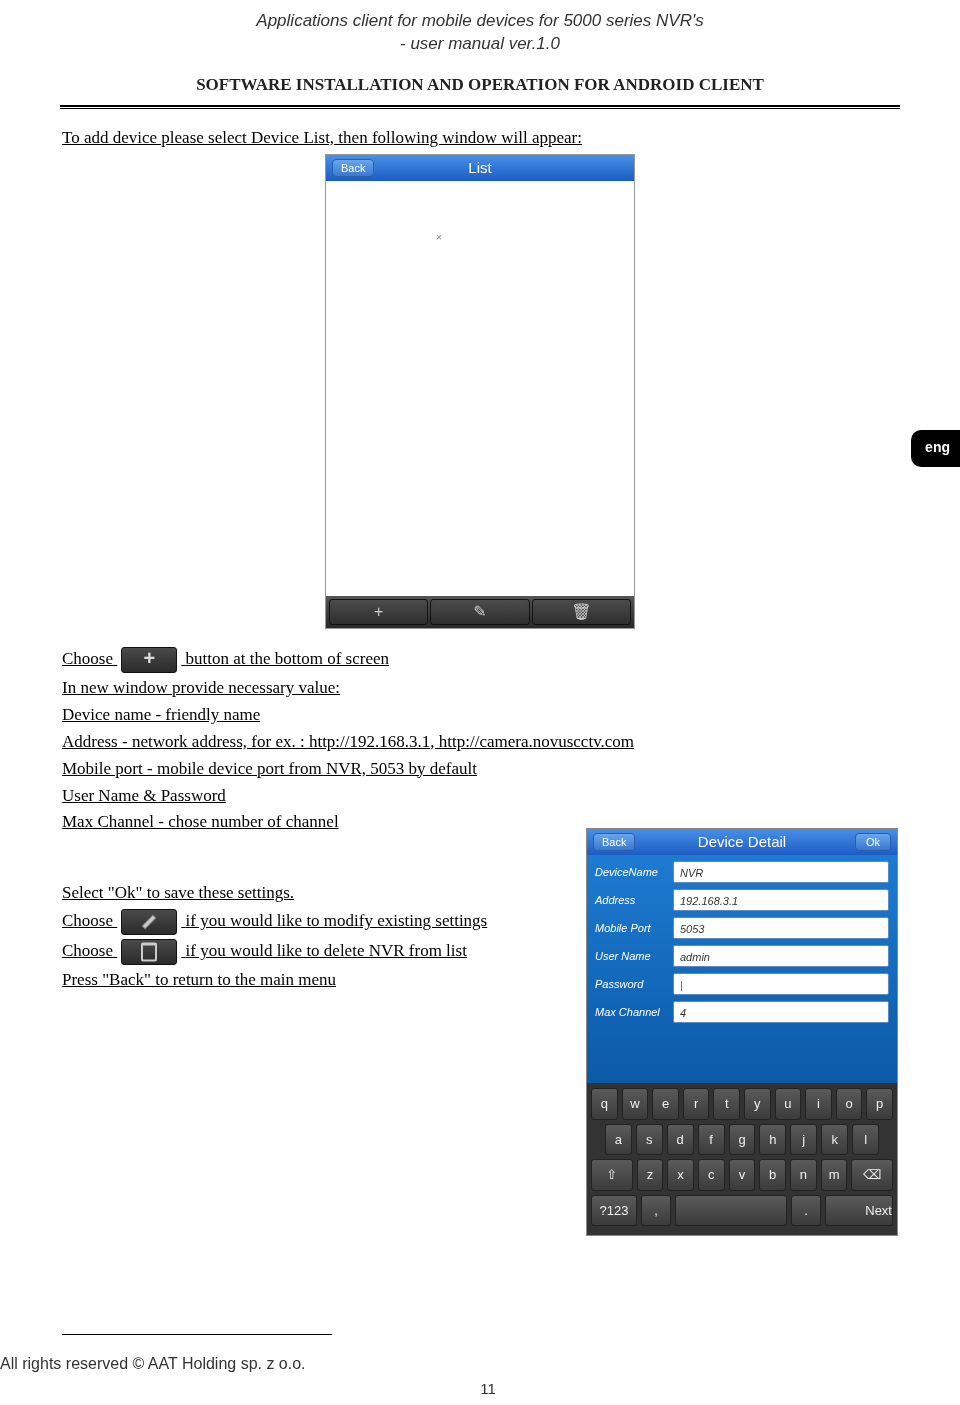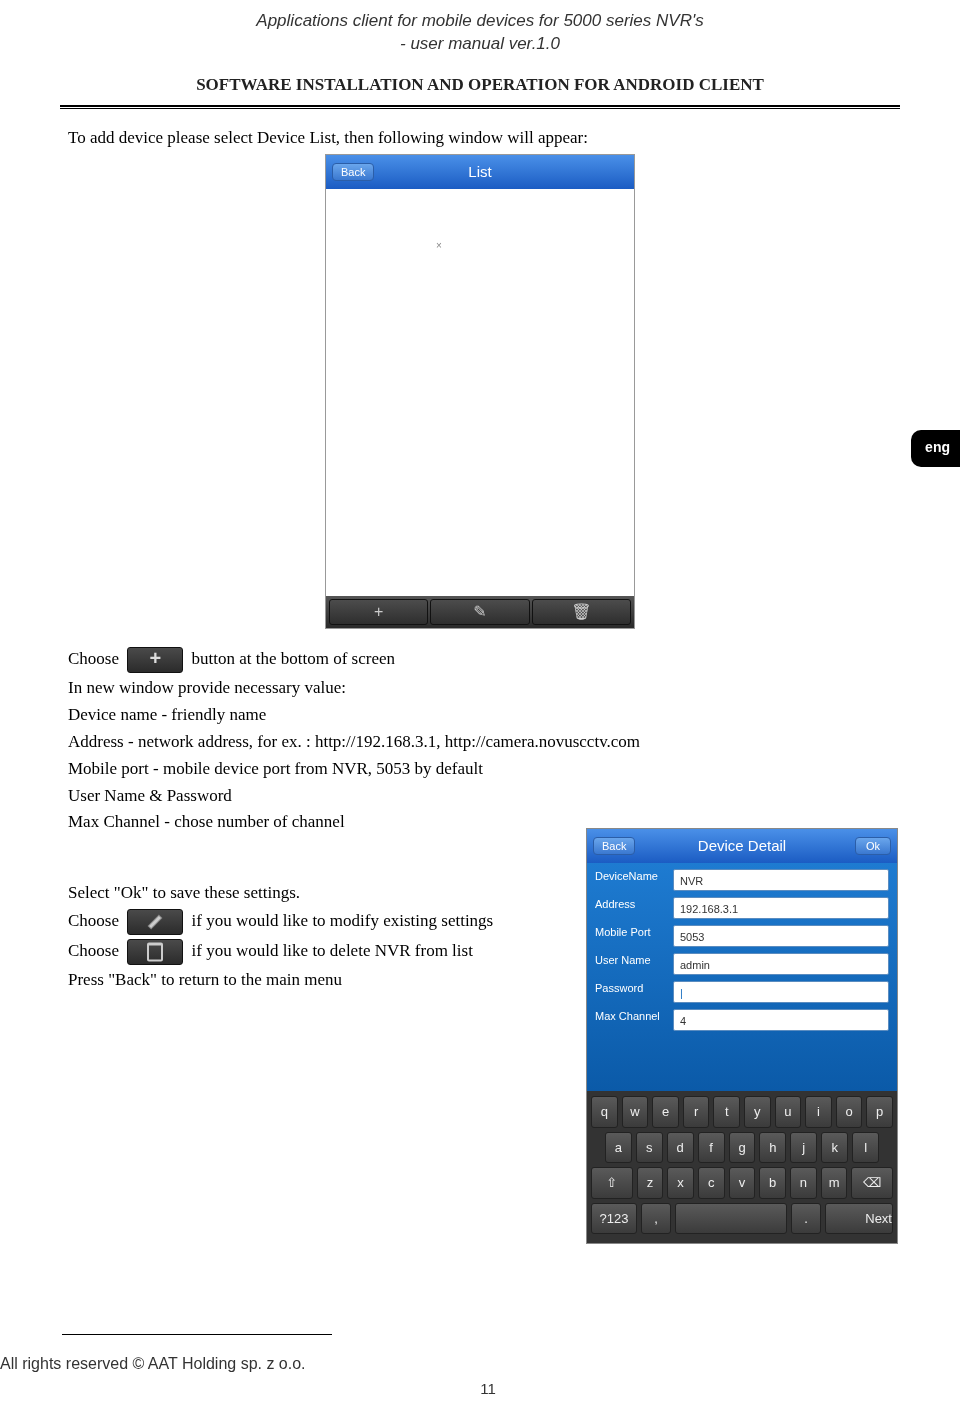--- a/index.html
+++ b/index.html
@@ -30,21 +30,21 @@
   }
   .double-rule {
     margin: 0 60px 18px;
     border-top: 2px solid #000;
     border-bottom: 1px solid #000;
     height: 4px;
   }
   .content {
     padding: 0 62px;
   }
-  .para { margin: 4px 6px; }
+  .para { margin: 4px 0; text-decoration: underline; }
   .inline-icon {
     display: inline-block;
     vertical-align: middle;
     width: 56px; height: 26px;
     background: linear-gradient(#4a4a4a,#2b2b2b);
     border: 1px solid #111;
     border-radius: 3px;
     position: relative;
     margin: 0 4px;
   }
@@ -92,21 +92,21 @@
   
   .phone1 {
     width: 310px; height: 475px;
     margin: 4px auto 18px;
     background: #f6f6f6;
     border: 1px solid #999;
     display: flex; flex-direction: column;
     position: relative;
   }
   .titlebar {
-    height: 34px;
+    height: 26px;
     background: linear-gradient(#4a90e8,#1b5cc3);
     display: flex; align-items: center;
     position: relative;
   }
   .titlebar .back-btn {
     margin-left: 6px;
     background: linear-gradient(#6aa6ec,#3a78d0);
     border: 1px solid #2b5ea8;
     border-radius: 4px;
     padding: 2px 8px;
@@ -172,23 +172,25 @@
     border: 1px solid #888;
     background: #1168b8;
     font-family: Arial,sans-serif;
   }
   .phone2 .formarea {
     background: linear-gradient(#1e7bd1,#0b5aa8);
     padding-bottom: 60px;
   }
   .formrow {
     display: flex;
+    align-items: center;
     padding: 6px 8px 0;
     font-size: 11px;
     color: #fff;
+    font-style: italic;
   }
   .formrow .lbl { width: 78px; }
   .formrow .inp {
     flex: 1;
     background: #fff;
     color: #333;
     border: 1px solid #5a8cc0;
     border-radius: 2px;
     padding: 4px 6px;
     font-size: 11px;

